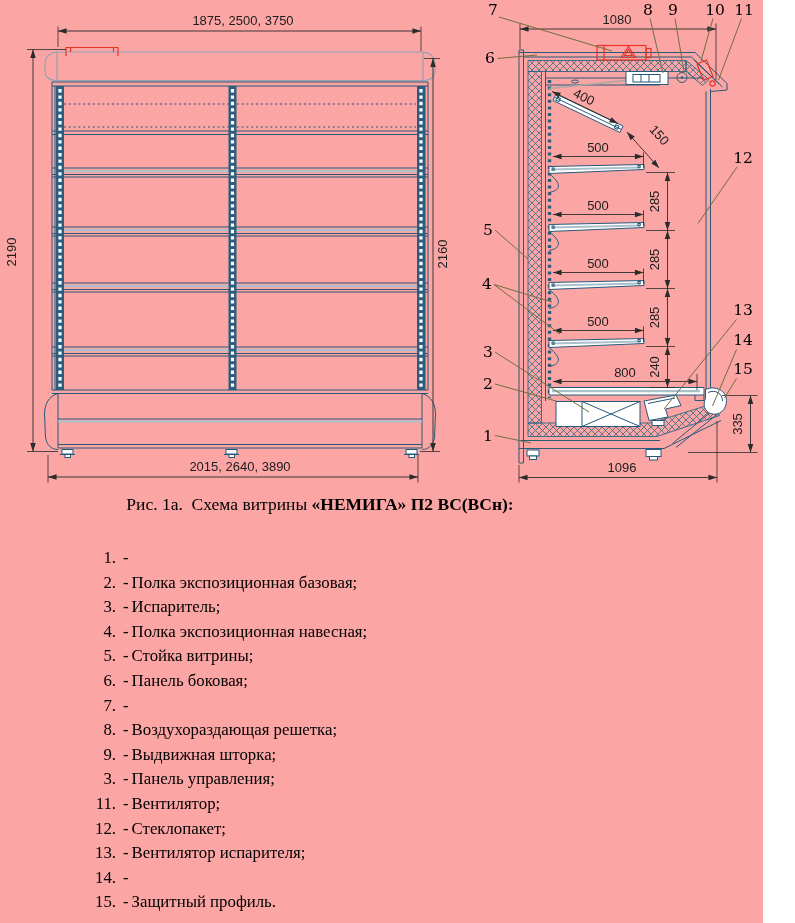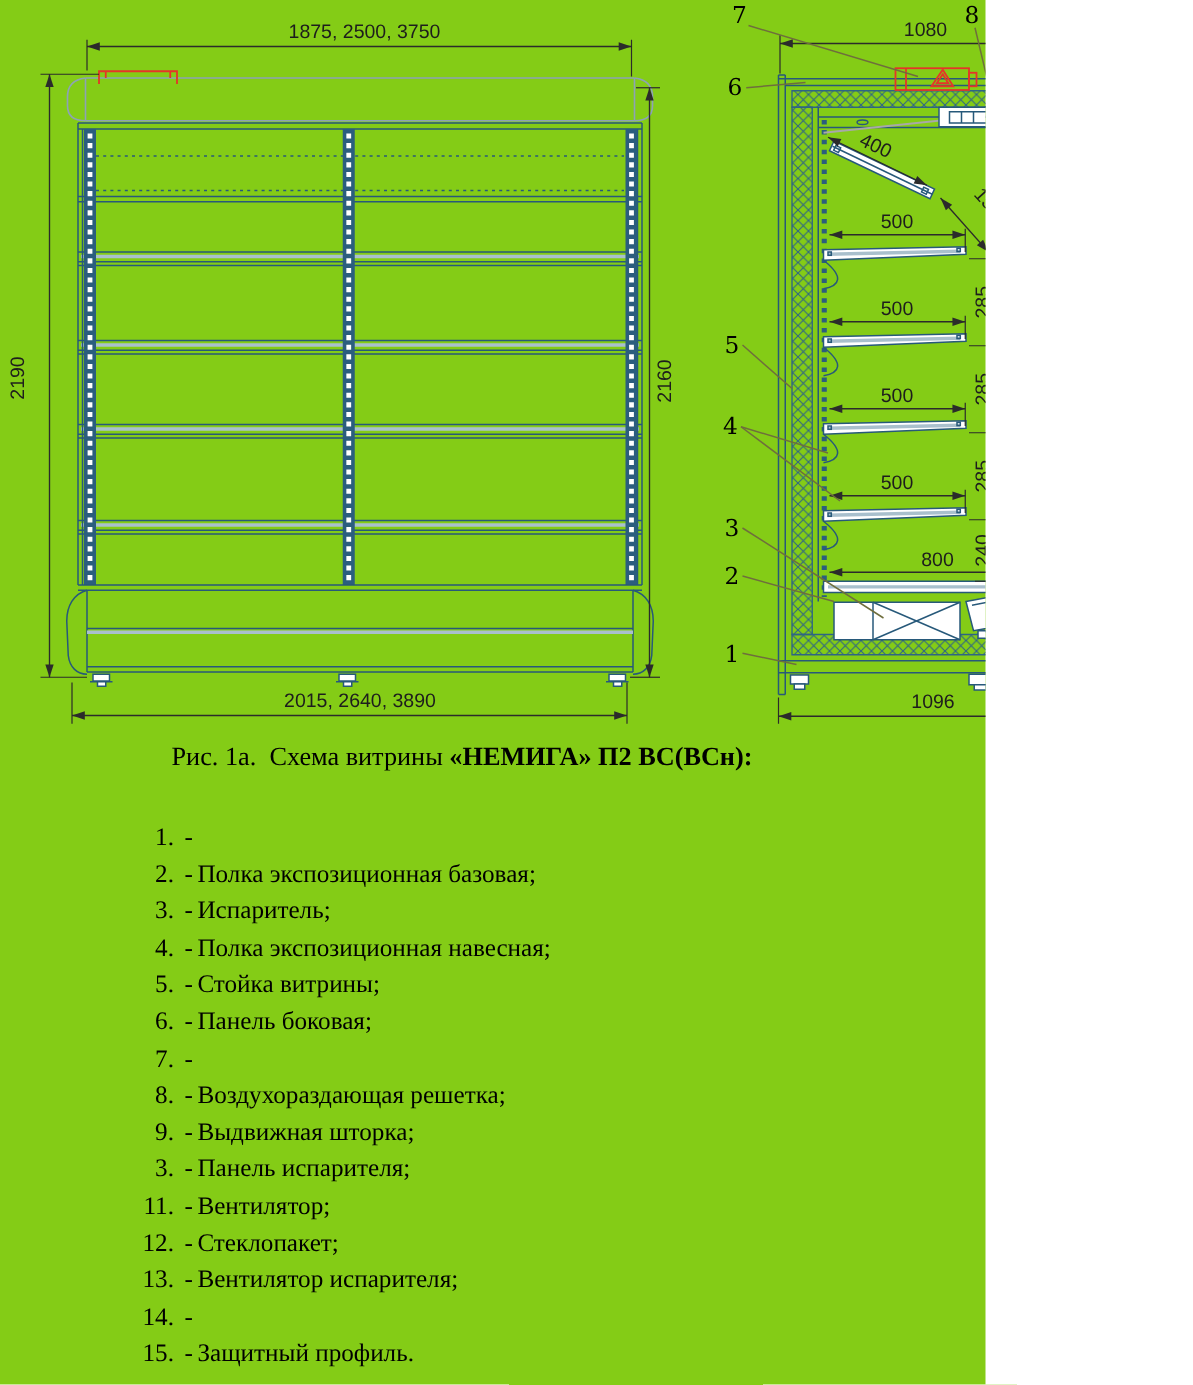--- a/index.html
+++ b/index.html
@@ -1,37 +1,37 @@
 <!DOCTYPE html>
 <html><head>
 <meta charset="utf-8">
 <style>
   html,body { margin:0; padding:0; background:#ffffff; }
-  .page { position:relative; width:657px; height:923px; background:#84cc16; overflow:hidden;
+  .page { position:relative; width:763px; height:923px; background:#fca5a5; overflow:hidden;
           font-family:"Liberation Serif", serif; }
   
   .b   { stroke:#27597a; fill:none; stroke-width:1; }
   .bf  { stroke:#27597a; fill:#ffffff; stroke-width:1; }
   .lg  { stroke:#8da3b5; fill:none; stroke-width:1.1; }
   .lt  { stroke:#a9c0cd; fill:none; stroke-width:2.2; }
   .dotl{ stroke-dasharray:2,2.8; }
   .post{ fill:#2b5e7e; }
   .slot{ stroke:#ffffff; stroke-width:3.2; stroke-dasharray:3.4,3; fill:none; }
   .rail{ stroke:#2b5e7e; stroke-width:3.4; stroke-dasharray:3,3.6; fill:none; }
   .hatch-fill { fill:url(#hatch); stroke:#2e6584; stroke-width:0.9; }
   .gray{ stroke:#a8a8a8; stroke-width:1.4; fill:none; }
   .red { stroke:#e53528; fill:none; stroke-width:1.2; }
   .dim { stroke:#2b2b2b; stroke-width:0.9; fill:none; }
   .ext { stroke:#2b2b2b; stroke-width:0.8; fill:none; }
   .ld  { stroke:#6f6e3d; stroke-width:1; fill:none; }
   .dt  { font-family:"Liberation Sans", sans-serif; font-size:13px; fill:#1d1d1d; }
   .mid { text-anchor:middle; }
   .co  { font-family:"DejaVu Serif", serif; font-size:15.5px; fill:#000; text-anchor:middle; }
   
-  .caption { position:absolute; top:494px; left:308px; transform:translateX(-50%);
+  .caption { position:absolute; top:494px; left:320px; transform:translateX(-50%);
              white-space:pre; font-size:17.5px; color:#000; }
   .cap-bold { font-weight:bold; }
   
   .legend { position:absolute; left:84px; top:546px; color:#000; }
   .lrow  { display:flex; height:24.6px; line-height:24.6px; font-size:16.8px; }
   .lnum  { width:32px; text-align:right; }
   .ldash { padding:0 3px 0 7px; }
 </style>
 </head>
 <body>
@@ -423,21 +423,21 @@
         <span class="lname">Воздухораздающая решетка;</span>
       </div>
   <div class="lrow">
         <span class="lnum">9.</span>
         <span class="ldash">-</span>
         <span class="lname">Выдвижная шторка;</span>
       </div>
   <div class="lrow">
         <span class="lnum">3.</span>
         <span class="ldash">-</span>
-        <span class="lname">Панель испарителя;</span>
+        <span class="lname">Панель управления;</span>
       </div>
   <div class="lrow">
         <span class="lnum">11.</span>
         <span class="ldash">-</span>
         <span class="lname">Вентилятор;</span>
       </div>
   <div class="lrow">
         <span class="lnum">12.</span>
         <span class="ldash">-</span>
         <span class="lname">Стеклопакет;</span>

